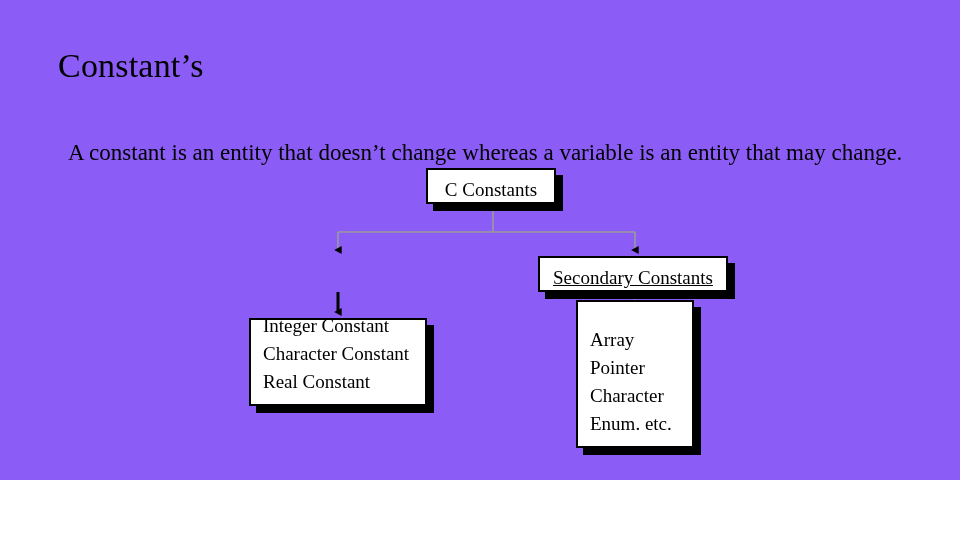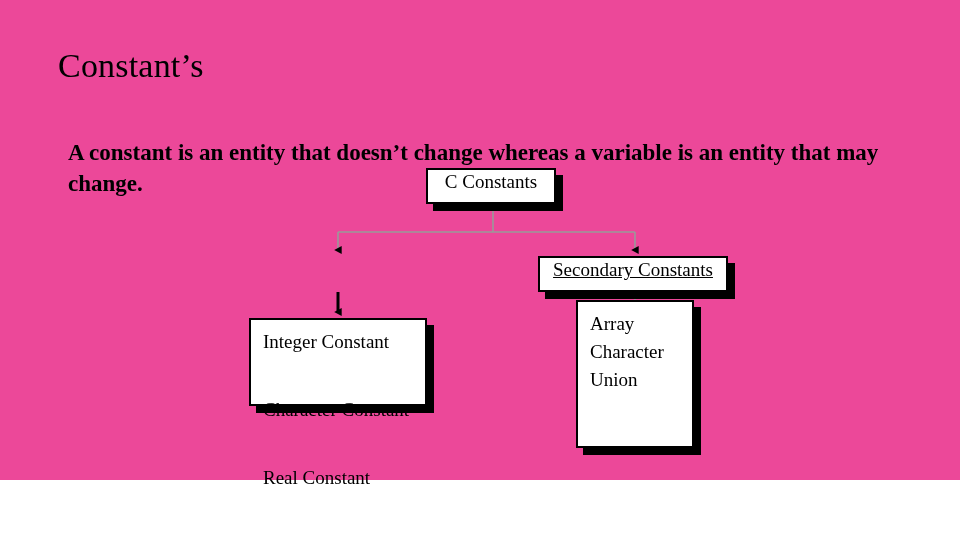--- a/index.html
+++ b/index.html
@@ -11,21 +11,21 @@
     height: 540px;
     background: #ffffff;
     font-family: "Liberation Serif", "DejaVu Serif", serif;
     color: #000000;
     overflow: hidden;
   }
   .slide {
     position: relative;
     width: 960px;
     height: 480px;
-    background: #ec4899;
+    background: #8b5cf6;
   }
 
   
   .slide-title {
     position: absolute;
     left: 58px;
     top: 22px;
     font-size: 34px;
     line-height: 42px;
     font-weight: normal;
@@ -34,21 +34,21 @@
   }
 
   
   .body-text {
     position: absolute;
     left: 68px;
     top: 93px;
     width: 836px;
     font-size: 23px;
     line-height: 31px;
-    font-weight: bold;
+    font-weight: normal;
     margin-top: 44px;
   }
 
   
   .diagram {
     position: absolute;
     left: 0;
     top: 0;
     width: 960px;
     height: 540px;
@@ -60,21 +60,21 @@
   }
 
   .node {
     position: absolute;
     box-sizing: border-box;
     background: #ffffff;
     border: 2px solid #000000;
     box-shadow: 7px 7px 0 0 #000000;
     display: flex;
     flex-direction: column;
-    justify-content: flex-start;
+    justify-content: flex-end;
   }
   .node.center {
     align-items: center;
   }
   .node-label {
     font-size: 19px;
     line-height: 24px;
     white-space: nowrap;
   }
   .node-list {
@@ -104,21 +104,20 @@
     top: 256px;
     width: 190px;
     height: 36px;
     text-decoration: underline;
   }
   #node-primary-list {
     left: 249px;
     top: 318px;
     width: 178px;
     height: 88px;
-    gap: 40px;
   }
   #node-secondary-list {
     left: 576px;
     top: 300px;
     width: 118px;
     height: 148px;
   }
 </style>
 </head>
 <body>
@@ -161,18 +160,19 @@
     </div>
 
     <div class="node node-list" id="node-primary-list">
       <span class="node-list-item">Integer Constant</span>
       <span class="node-list-item">Character Constant</span>
       <span class="node-list-item">Real Constant</span>
     </div>
 
     <div class="node node-list" id="node-secondary-list">
       <span class="node-list-item">Array</span>
+      <span class="node-list-item">Pointer</span>
       <span class="node-list-item">Character</span>
-      <span class="node-list-item">Union</span>
+      <span class="node-list-item">Enum. etc.</span>
     </div>
 
   </div>
 </div>
 
 </body></html>

